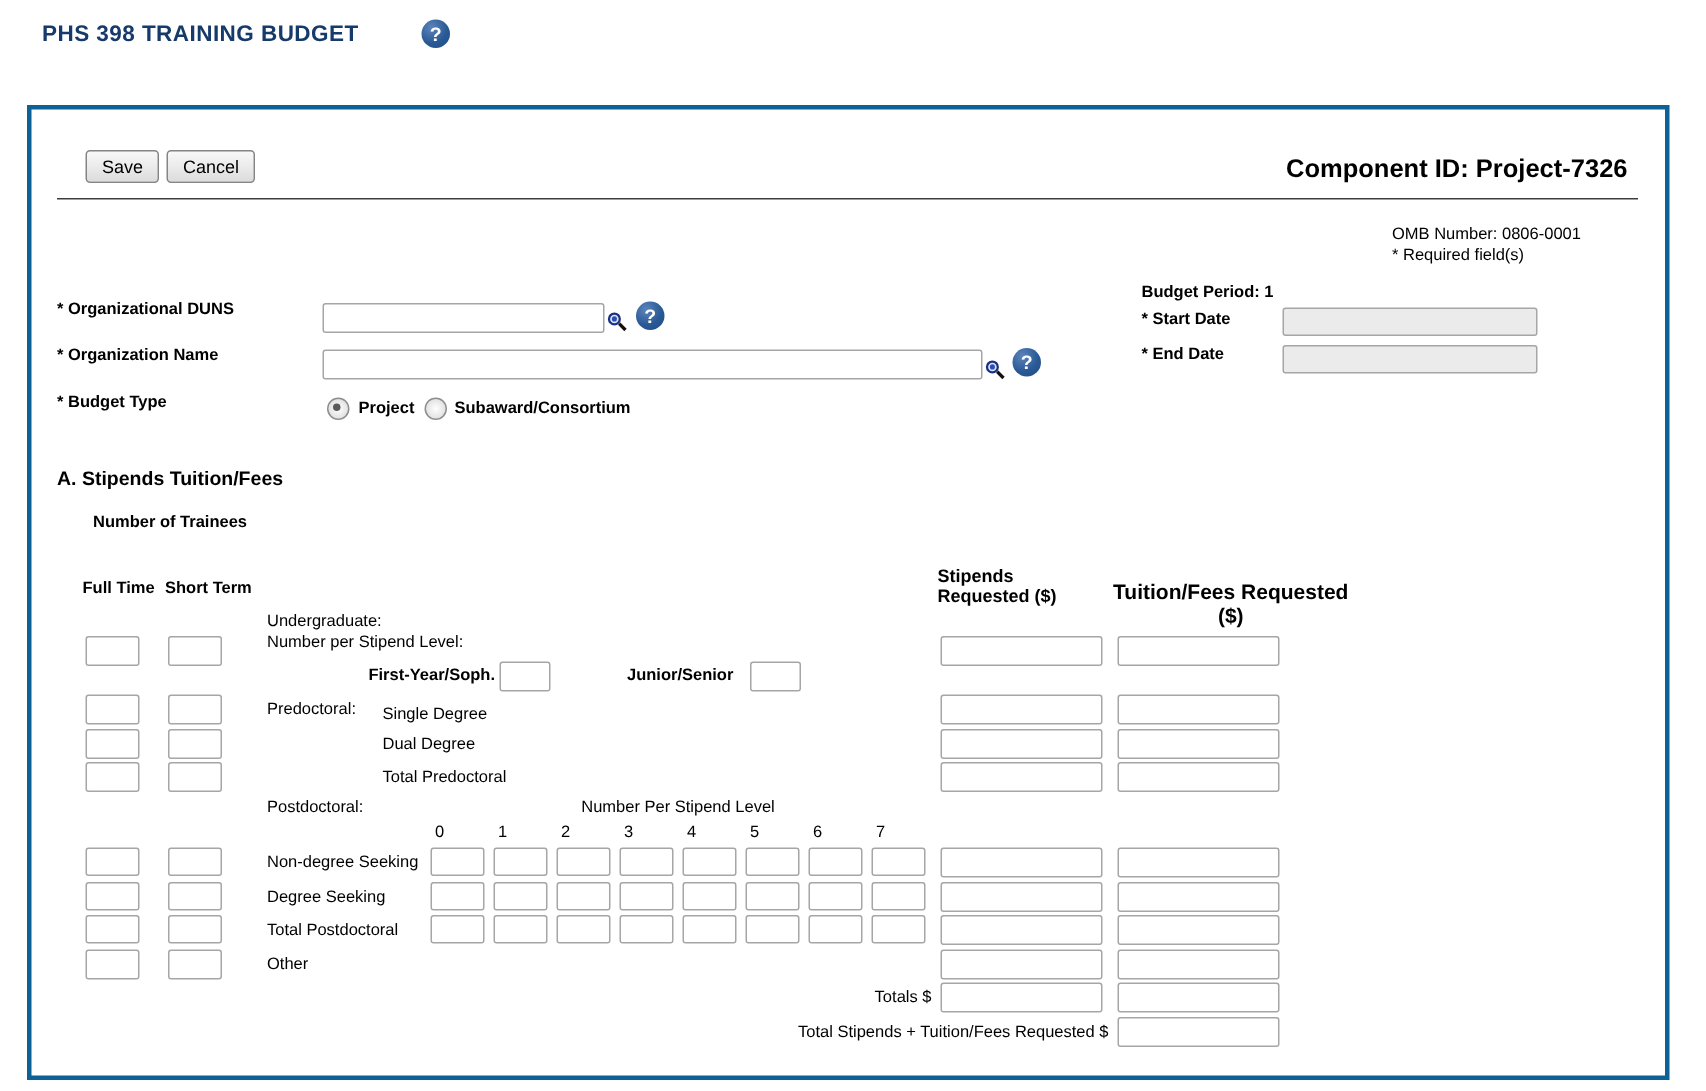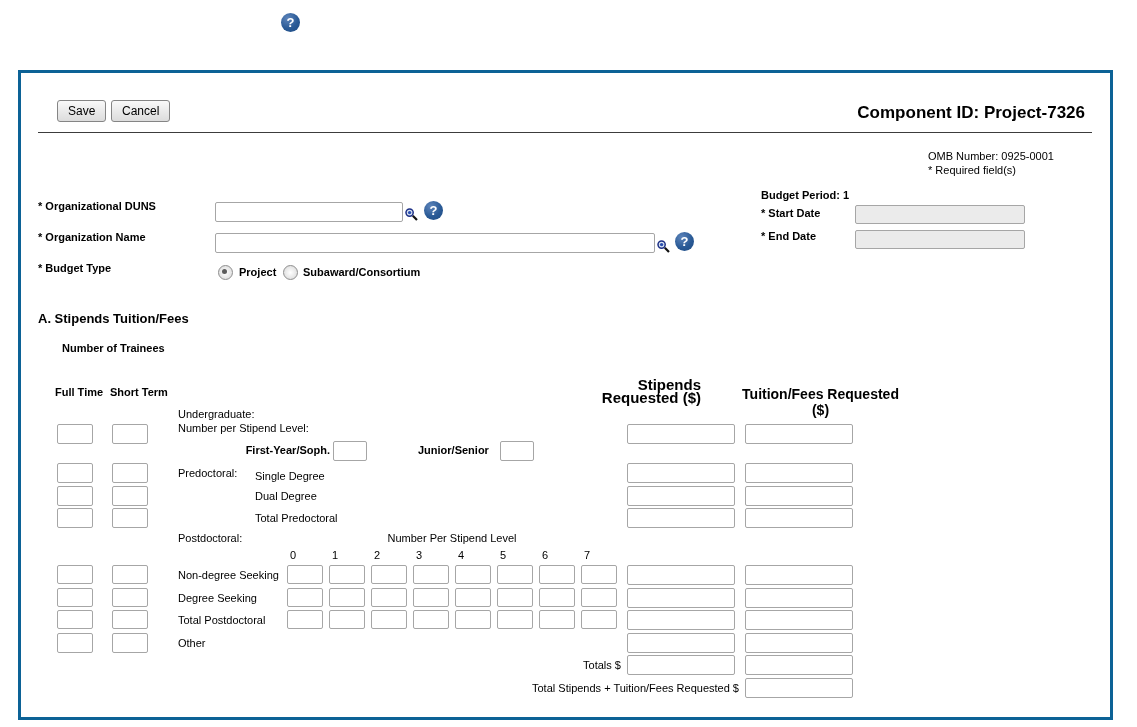--- a/index.html
+++ b/index.html
@@ -19,40 +19,41 @@
   .cell{position:absolute;box-sizing:border-box;width:36px;height:19px;border:1px solid #a6a6a6;border-radius:2px;background:#fff;font-size:11px;padding:0 2px;}
   .cellm{width:34px;}
   .cellL{position:absolute;box-sizing:border-box;width:108px;height:20px;border:1px solid #a6a6a6;border-radius:2px;background:#fff;font-size:11px;padding:0 3px;}
   .help-icon{position:absolute;width:19px;height:19px;border-radius:50%;
        background:radial-gradient(circle at 35% 28%,#5d84ba 0%,#2a5a96 55%,#1d4a82 100%);
        color:#fff;font-size:13px;font-weight:bold;text-align:center;line-height:19px;cursor:pointer;}
   .radio{position:absolute;width:13px;height:13px;border-radius:50%;border:1px solid #8e8e8e;
        background:radial-gradient(#ffffff,#d6d6d6);cursor:pointer;}
   .radio.sel::after{content:"";position:absolute;left:3px;top:3px;width:5px;height:5px;border-radius:50%;background:#5a5a5a;}
   .mag{position:absolute;cursor:pointer;}
-  .hdr-stipends{position:absolute;left:589px;top:378px;width:112px;text-align:right;font-size:15px;font-weight:bold;line-height:13px;}
+  .hdr-stipends{position:absolute;left:625px;top:378px;width:112px;text-align:left;font-size:12px;font-weight:bold;line-height:13px;}
   .hdr-tuition{position:absolute;left:733px;top:386px;width:175px;text-align:center;font-size:14px;font-weight:bold;}
   .num{position:absolute;font-size:11px;font-weight:normal;}
   .rt{text-align:right;}
 </style>
 </head>
 <body>
 
 <div id="page">
 
+  <div class="page-title">PHS 398 TRAINING BUDGET</div>
   <div class="help-icon" style="left:281px;top:13px;"><span>?</span></div>
 
   <div class="container"></div>
 
   <button class="btn" style="left:57px;top:100px;">Save</button>
   <button class="btn" style="left:111px;top:100px;">Cancel</button>
   <div class="component-id">Component ID: Project-7326</div>
   <div class="divider"></div>
 
-  <div class="txt" style="left:928px;top:150px;">OMB Number: 0925-0001</div>
+  <div class="txt" style="left:928px;top:150px;">OMB Number: 0806-0001</div>
   <div class="txt" style="left:928px;top:164px;">* Required field(s)</div>
 
   <div class="lbl" style="left:38px;top:200px;">* Organizational DUNS</div>
   <input type="text" class="fld" style="left: 215px; top: 202px; width: 188px; height: 20px;" value="">
   <span class="mag" style="left:404px;top:207px;">
     <svg width="15" height="15" viewBox="0 0 15 15">
       <circle cx="5.6" cy="5.6" r="3.6" fill="#d9e4f2" stroke="#1c2f86" stroke-width="1.5"></circle>
       <circle cx="5.6" cy="5.6" r="1.7" fill="#2a4fb0"></circle>
       <line x1="8.8" y1="8.8" x2="13" y2="13" stroke="#111" stroke-width="2.2"></line>
     </svg>

